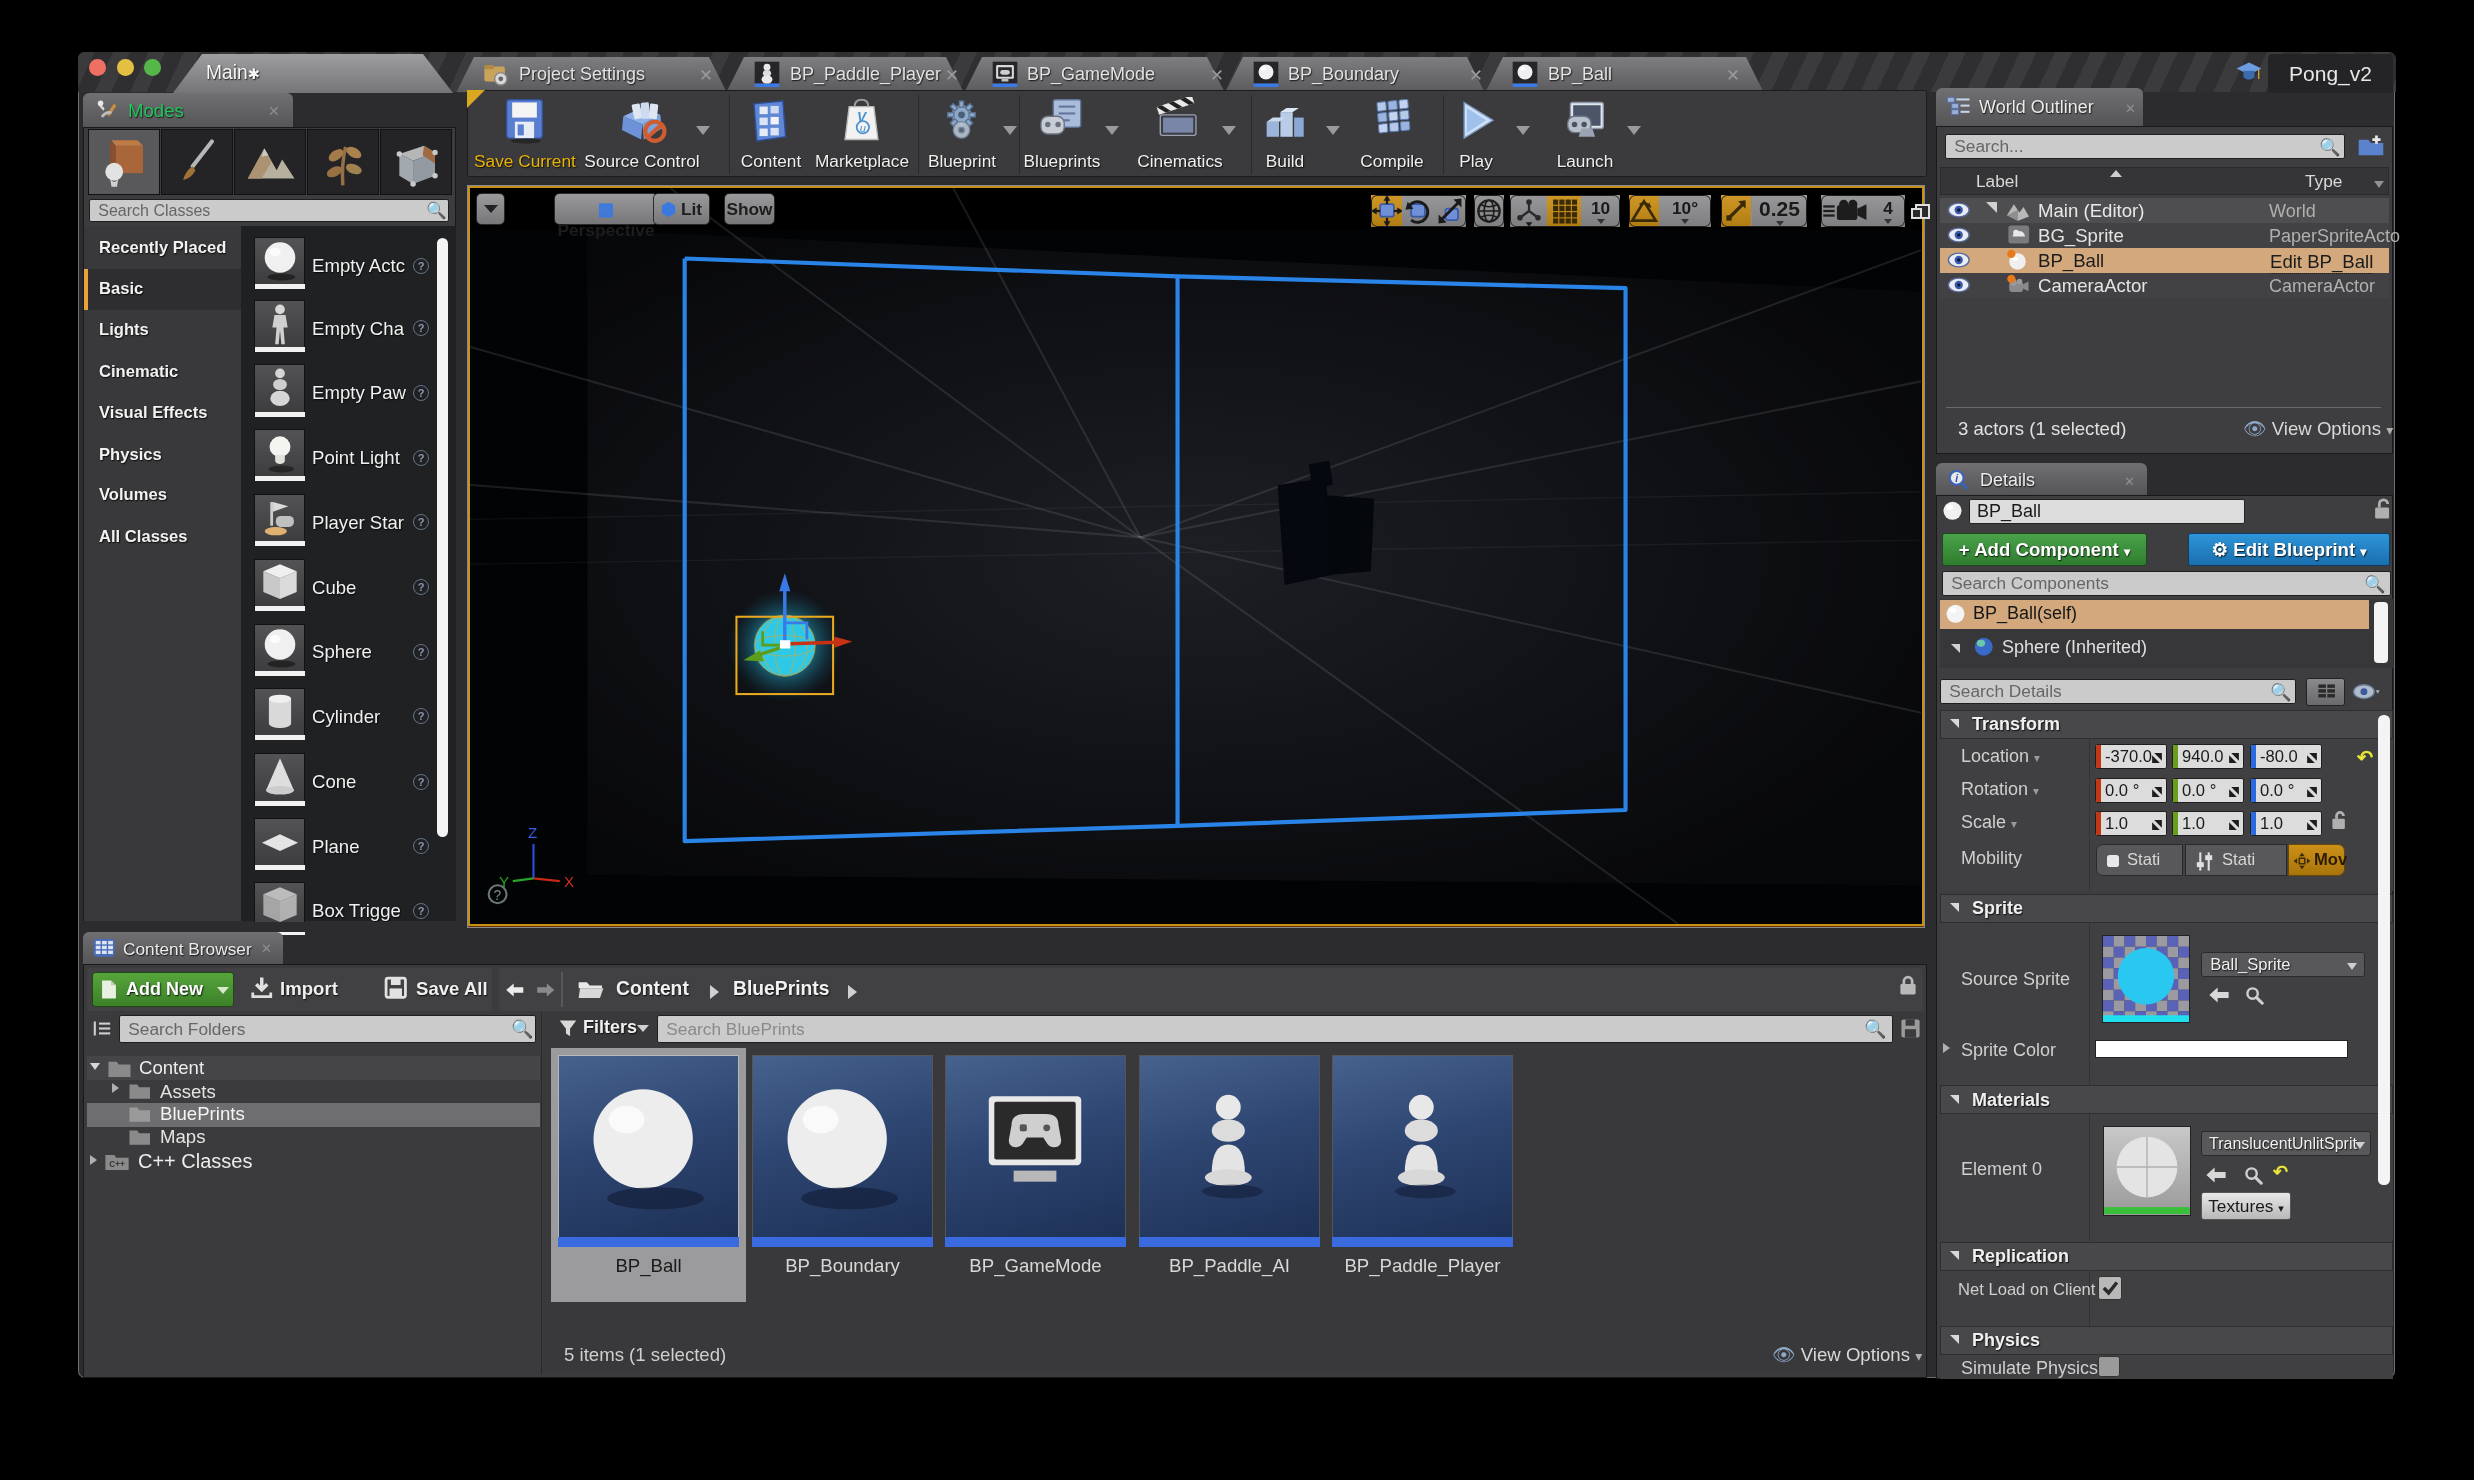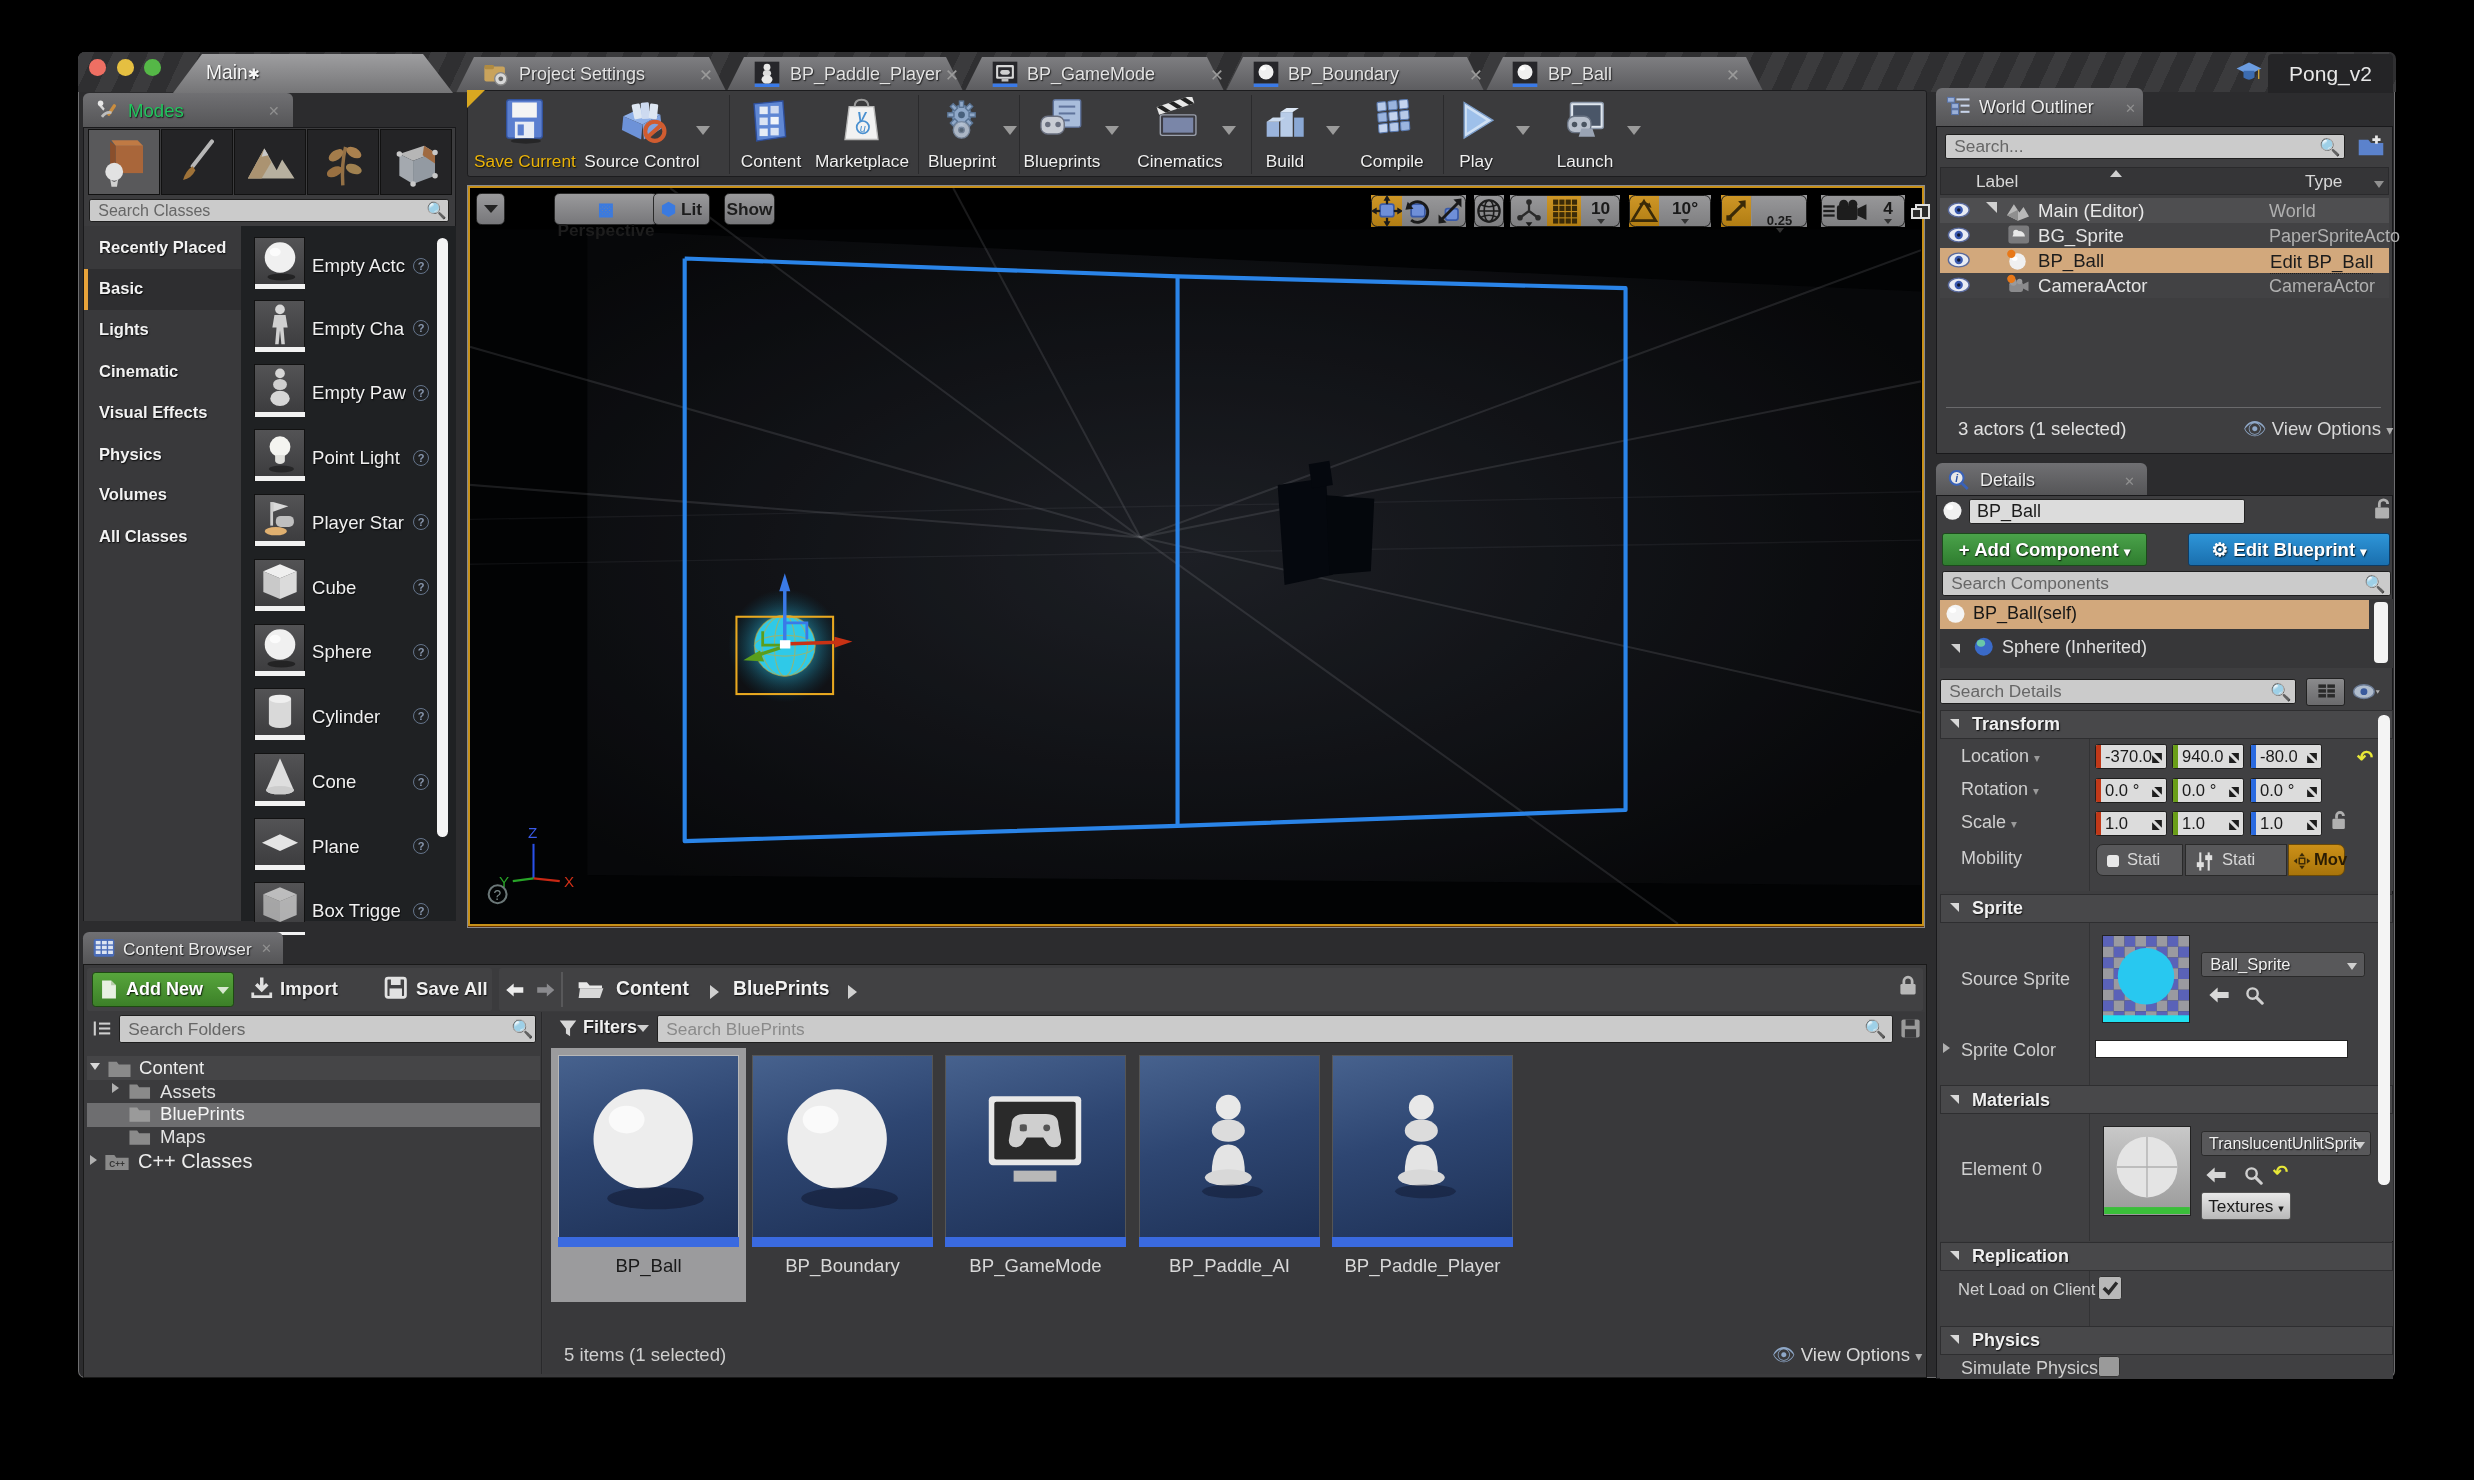--- a/index.html
+++ b/index.html
@@ -542,21 +542,21 @@
 <div class="a" style="left:1629px;top:195px;width:82px;height:32px;border-radius:6.2px;border:0.7px solid #1e1e1e;"></div>
 <div class="a" style="left:1721px;top:195px;width:86px;height:32px;border-radius:6.2px;overflow:hidden;background:#8e8e90;"></div>
 <div class="a" style="left:1721px;top:195px;width:30px;height:32px;background:linear-gradient(#cf9727,#b07c12);">
     <svg width="30" height="32" viewBox="0 0 28 28" style="display:block;margin:0 auto;">
       <line x1="8" y1="20" x2="20" y2="8" stroke="#3a2a08" stroke-width="3"></line>
       <polygon points="23,4 23,12 16,5" fill="#3a2a08"></polygon>
       <rect x="5" y="18" width="5" height="5" fill="#3a2a08"></rect>
     </svg>
   </div>
 <div class="a" style="left:1752px;top:195px;width:55px;height:32px;background:linear-gradient(#98989a,#7e7e80);">
-    <div style="text-align:center;font-size:13px;font-weight:bold;color:#1a1a1a;margin-top:18px;">0.25</div>
+    <div style="text-align:center;font-size:21px;font-weight:bold;color:#1a1a1a;margin-top:2px;">0.25</div>
     <div style="margin:0 auto;width:0;height:0;border-left:4.8px solid transparent;border-right:4.8px solid transparent;border-top:5.5px solid #333;"></div>
   </div>
 <div class="a" style="left:1721px;top:195px;width:86px;height:32px;border-radius:6.2px;border:0.7px solid #1e1e1e;"></div>
 <div class="a" style="left:1821px;top:195px;width:84px;height:32px;border-radius:6.2px;overflow:hidden;background:#8e8e90;"></div>
 <div class="a" style="left:1821px;top:195px;width:50px;height:32px;background:linear-gradient(#98989a,#7e7e80);">
     <svg width="50" height="32" viewBox="0 0 44 28" style="display:block;margin:0 auto;">
       <g stroke="#1d1d1d" stroke-width="2">
         <line x1="2" y1="10" x2="12" y2="10"></line>
         <line x1="2" y1="14" x2="12" y2="14"></line>
         <line x1="2" y1="18" x2="12" y2="18"></line>

